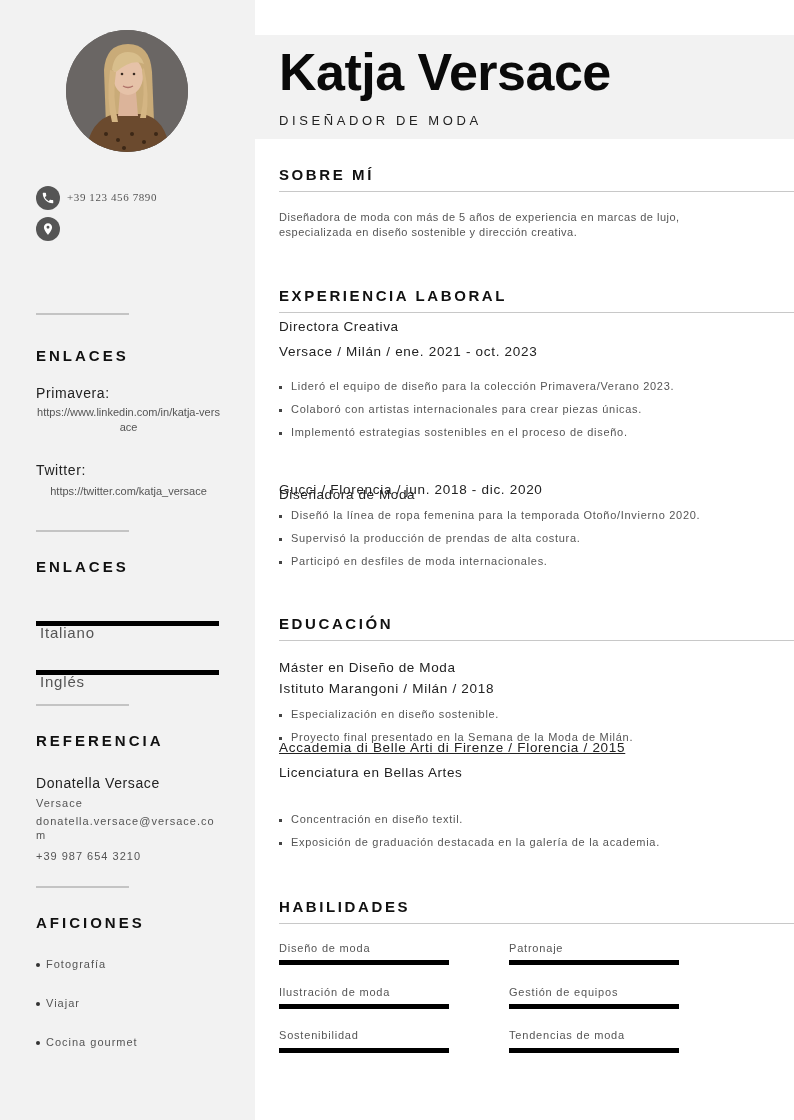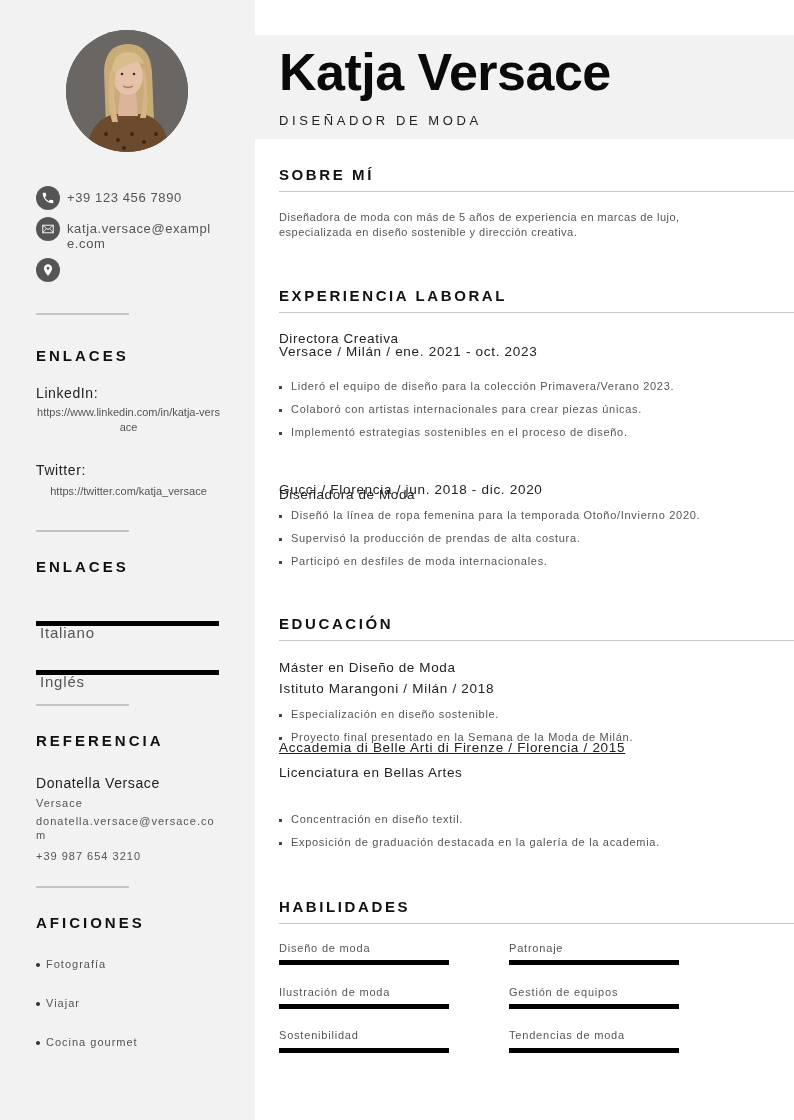--- a/index.html
+++ b/index.html
@@ -19,22 +19,22 @@
 
   .contact { position: absolute; left: 36px; top: 186px; width: 200px; }
   .contact-row { display: flex; align-items: flex-start; margin-bottom: 7px; }
   .contact-icon {
     width: 24px; height: 24px; border-radius: 50%; background: #555;
     flex: 0 0 24px; display: flex; align-items: center; justify-content: center;
     margin-right: 7px;
   }
   .contact-icon svg { width: 14px; height: 14px; }
   .contact-text {
-    font-size: 13px; color: #555; letter-spacing: 0.6px; line-height: 15px;
-    width: 150px; word-break: break-all; padding-top: 4px;
+    font-size: 11px; color: #555; letter-spacing: 0.6px; line-height: 15px;
+    width: 150px; word-break: break-all; padding-top: 4px; font-family: Liberation Serif, serif;
   }
 
   .side-divider { position: absolute; left: 36px; width: 93px; height: 2px; background: #c4c4c4; }
   .side-heading {
     position: absolute; left: 36px; font-size: 15px; font-weight: bold;
     letter-spacing: 3px; color: #111;
   }
   .link-label { position: absolute; left: 36px; font-size: 14px; color: #222; letter-spacing: 0.6px; }
   .link-url {
     position: absolute; left: 36px; width: 185px; font-size: 11px; color: #555;
@@ -116,38 +116,29 @@
     <span class="contact-icon">
       <svg viewBox="0 0 24 24">
           <path fill="#fff" d="M6.6 10.8c1.4 2.8 3.8 5.1 6.6 6.6l2.2-2.2c.3-.3.7-.4 1-.2 1.1.4 2.3.6 3.6.6.6 0 1 .4 1 1V20c0 .6-.4 1-1 1C10.6 21 3 13.4 3 4c0-.6.4-1 1-1h3.5c.6 0 1 .4 1 1 0 1.3.2 2.5.6 3.6.1.3 0 .7-.2 1L6.6 10.8z"></path>
         </svg>
     </span>
     <span class="contact-text">+39 123 456 7890</span>
   </div>
   <div class="contact-row">
     <span class="contact-icon">
       <svg viewBox="0 0 24 24">
-          <rect x="3" y="5.5" width="18" height="13" fill="none" stroke="#fff" stroke-width="1.6"></rect>
-          <path d="M3 6 L12 13 L21 6 M3 18 L9.5 11.5 M21 18 L14.5 11.5" fill="none" stroke="#fff" stroke-width="1.4"></path>
-        </svg>
-    </span>
-    <span class="contact-text">katja.versace@example.com</span>
-  </div>
-  <div class="contact-row">
-    <span class="contact-icon">
-      <svg viewBox="0 0 24 24">
           <path fill="#fff" d="M12 2C8.1 2 5 5.1 5 9c0 5.2 7 13 7 13s7-7.8 7-13c0-3.9-3.1-7-7-7zm0 9.5a2.5 2.5 0 1 1 0-5 2.5 2.5 0 0 1 0 5z"></path>
         </svg>
     </span>
   </div>
 </div>
 
 <div class="side-divider" style="top:313px;"></div>
 <div class="side-heading" style="top:340px;margin-top:7px;">ENLACES</div>
-<div class="link-label" style="top:385px;">LinkedIn:</div>
+<div class="link-label" style="top:385px;">Primavera:</div>
 <div class="link-url" style="top:405px;">https://www.linkedin.com/in/katja-versace</div>
 <div class="link-label" style="top:462px;">Twitter:</div>
 <div class="link-url" style="top:484px;">https://twitter.com/katja_versace</div>
 
 <div class="side-divider" style="top:530px;"></div>
 <div class="side-heading" style="top:558px;">ENLACES</div>
 <div class="lang-label" style="top:602px;">Italiano</div>
 <div class="bar" style="left:36px; top:621px; width:183px;"></div>
 <div class="lang-label" style="top:651px;">Inglés</div>
 <div class="bar" style="left:36px; top:670px; width:183px;"></div>
@@ -169,21 +160,21 @@
 <div class="name">Katja Versace</div>
 <div class="job-title">DISEÑADOR DE MODA</div>
 
 <div class="main-heading" style="top:166px;">SOBRE MÍ</div>
 <div class="main-rule" style="top:191px;"></div>
 <div class="about">Diseñadora de moda con más de 5 años de experiencia en marcas de lujo, especializada en diseño sostenible y dirección creativa.</div>
 
 <div class="main-heading" style="top:287px;">EXPERIENCIA LABORAL</div>
 <div class="main-rule" style="top:312px;"></div>
 
-<div class="entry-title" style="top:331px;">Directora Creativa</div>
+<div class="entry-title" style="top:319px;">Directora Creativa</div>
 <div class="entry-sub" style="top:344px;">Versace / Milán / ene. 2021 - oct. 2023</div>
 <div class="bullet" style="top:380px;"><span class="sq"></span><span>Lideró el equipo de diseño para la colección Primavera/Verano 2023.</span></div>
 <div class="bullet" style="top:403px;"><span class="sq"></span><span>Colaboró con artistas internacionales para crear piezas únicas.</span></div>
 <div class="bullet" style="top:426px;"><span class="sq"></span><span>Implementó estrategias sostenibles en el proceso de diseño.</span></div>
 
 <div class="entry-title" style="top:460px;margin-top:27px;">Diseñadora de Moda</div>
 <div class="entry-sub" style="top:482px;">Gucci / Florencia / jun. 2018 - dic. 2020</div>
 <div class="bullet" style="top:509px;"><span class="sq"></span><span>Diseñó la línea de ropa femenina para la temporada Otoño/Invierno 2020.</span></div>
 <div class="bullet" style="top:532px;"><span class="sq"></span><span>Supervisó la producción de prendas de alta costura.</span></div>
 <div class="bullet" style="top:555px;"><span class="sq"></span><span>Participó en desfiles de moda internacionales.</span></div>

